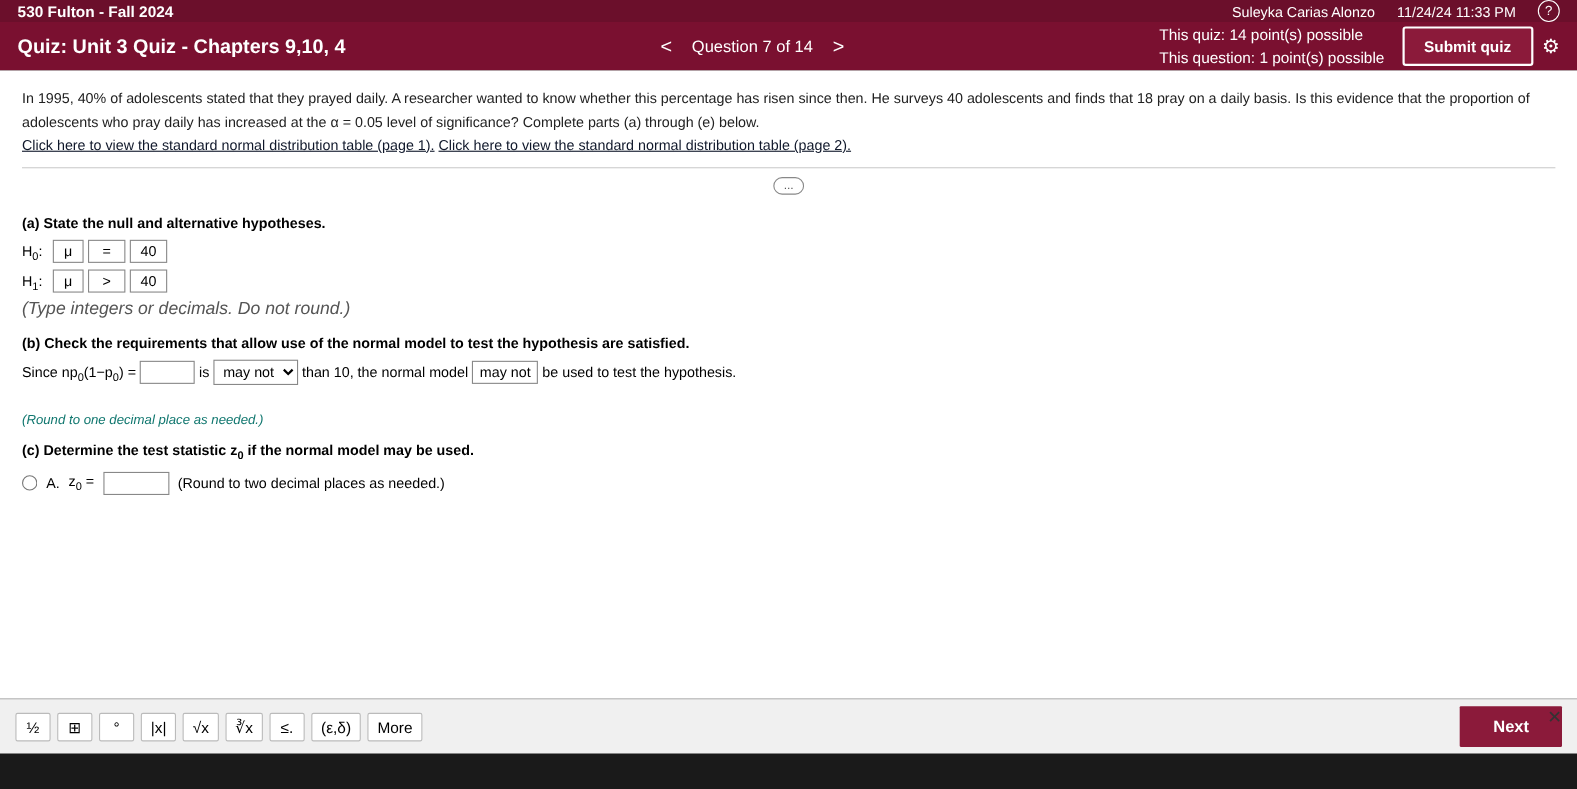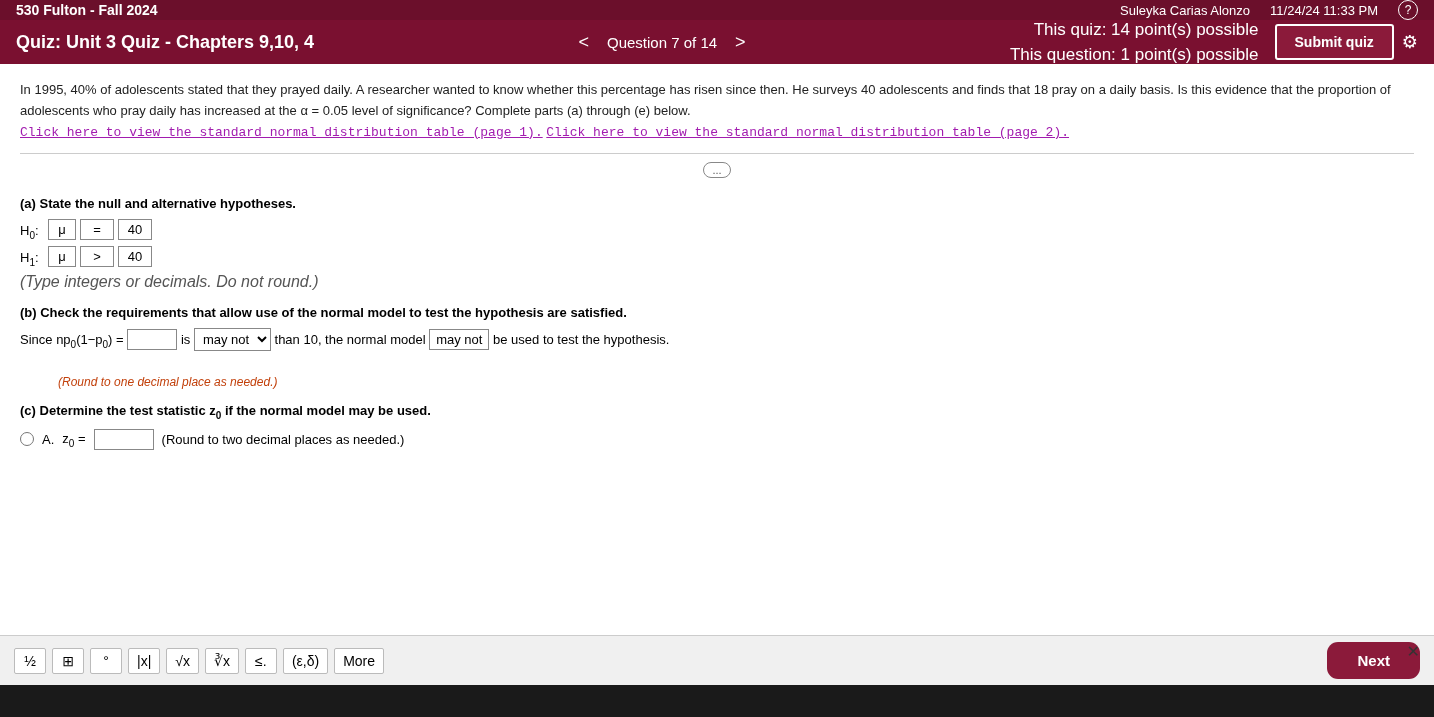--- a/index.html
+++ b/index.html
@@ -36,21 +36,21 @@
       font-size: 15px;
     }
     .nav-btn {
       background: none;
       border: none;
       color: white;
       font-size: 18px;
       cursor: pointer;
       padding: 2px 8px;
     }
-    .quiz-info { text-align: right; font-size: 17px; line-height: 1.5; }
+    .quiz-info { text-align: left; font-size: 14px; line-height: 1.5; }
     .submit-btn {
       background: #8b1a3a;
       color: white;
       border: 2px solid white;
       padding: 8px 18px;
       font-size: 14px;
       font-weight: bold;
       cursor: pointer;
       border-radius: 3px;
       margin-left: 16px;
@@ -67,21 +67,21 @@
       position: relative;
     }
 
     .question-text {
       font-size: 13px;
       line-height: 1.6;
       color: #222;
       border-bottom: 1px solid #ccc;
       padding-bottom: 10px;
     }
-    .question-text a { color: #a21caf; text-decoration: underline; font-family: Liberation Mono, monospace; }
+    .question-text a { color: #0f172a; text-decoration: underline; }
     .expand-btn {
       display: inline-block;
       border: 1px solid #888;
       border-radius: 10px;
       font-size: 11px;
       padding: 1px 8px;
       margin: 4px auto;
       cursor: pointer;
       color: #555;
     }
@@ -131,21 +131,21 @@
       font-size: 13px;
       background: white;
     }
     .may-not-box {
       border: 1px solid #888;
       padding: 2px 6px;
       font-size: 13px;
       background: white;
       display: inline;
     }
-    .round-note { font-size: 12px; color: #c2410c; font-style: italic; margin-top: 2px; margin-left: 38px; }
+    .round-note { font-size: 12px; color: #0f766e; font-style: italic; margin-top: 2px; }
 
     .radio-option {
       display: flex;
       align-items: center;
       gap: 8px;
       font-size: 13px;
       margin-bottom: 6px;
     }
     .radio-input { width: 14px; height: 14px; }
 
@@ -176,21 +176,21 @@
       text-align: center;
     }
     .next-btn {
       background: #8b1a3a;
       color: white;
       border: none;
       padding: 10px 30px;
       font-size: 15px;
       font-weight: bold;
       cursor: pointer;
-      border-radius: 11px;
+      border-radius: 1px;
     }
     .close-x {
       position: absolute;
       right: 14px;
       top: 6px;
       font-size: 16px;
       cursor: pointer;
       color: #333;
     }
 

